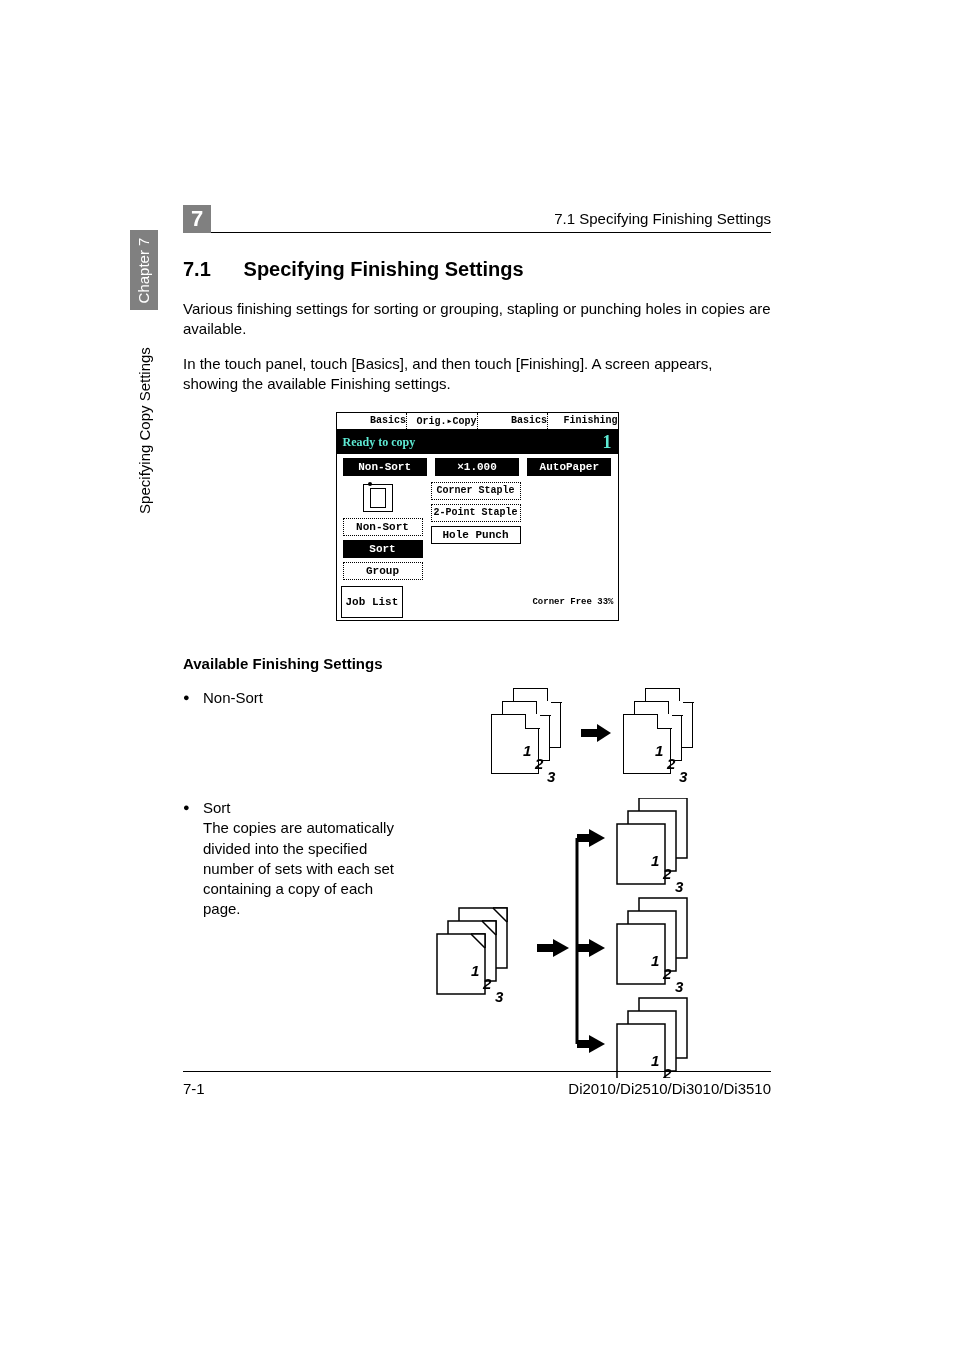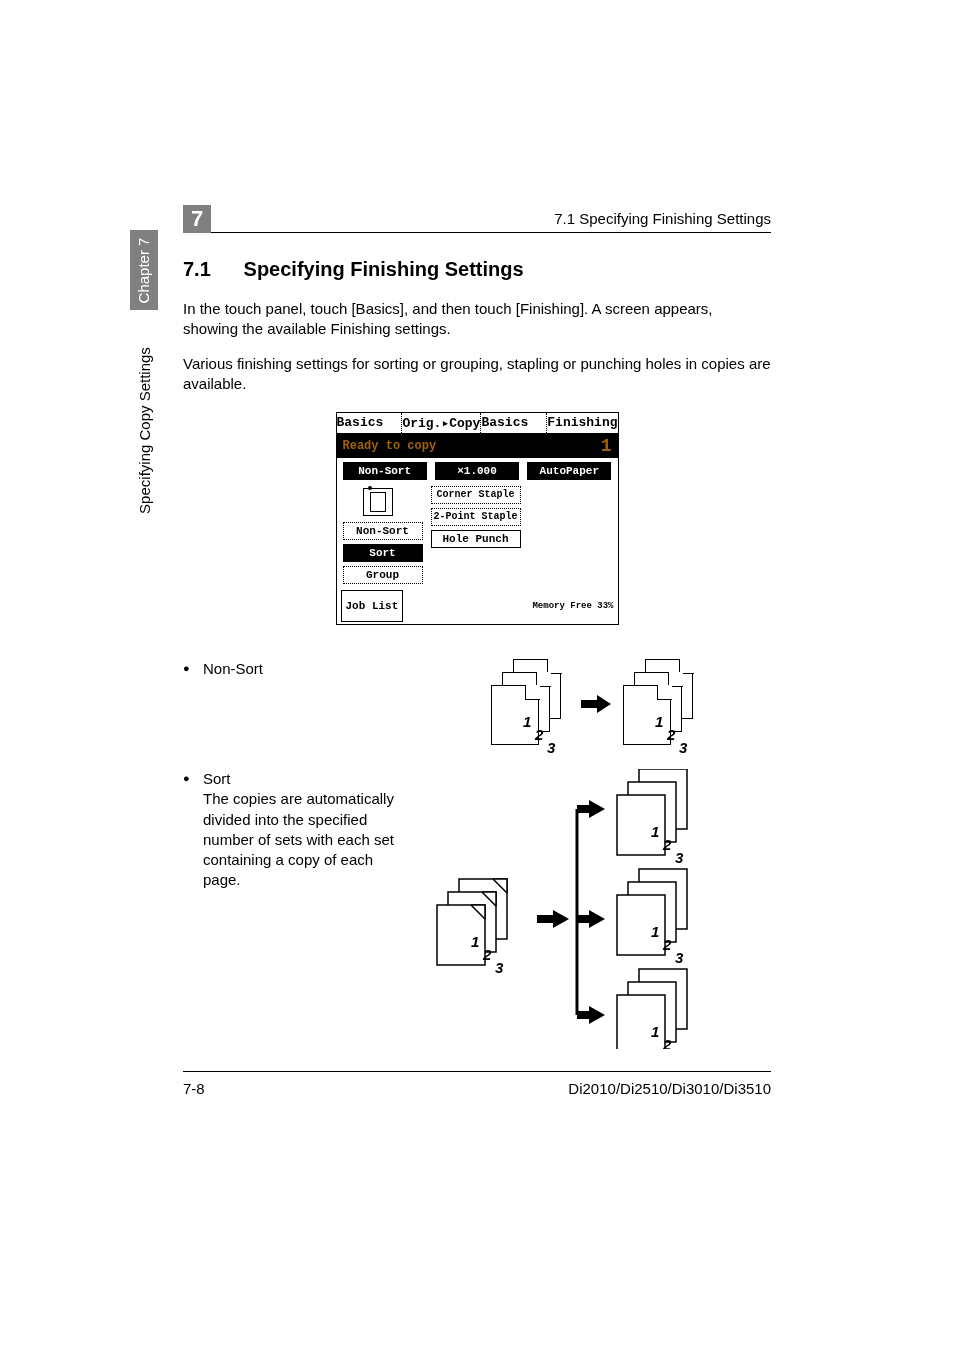--- a/index.html
+++ b/index.html
@@ -70,24 +70,24 @@
   .panel-wrap { display: flex; justify-content: center; margin: 18px 0 34px; }
   .panel {
     width: 283px;
     background: #fff;
     border: 1px solid #000;
     font-family: "Courier New", monospace;
     font-size: 12px;
     position: relative;
   }
   .tabs { display: flex; border-bottom: 1px solid #000; }
-  .tab { flex: 1; text-align: left; padding: 2px 0; border-right: 1px dotted #000; font-weight: bold; font-size: 13px; }
+  .tab { flex: 1; text-align: right; padding: 2px 0; border-right: 1px dotted #000; font-weight: bold; font-size: 10px; }
   .tab:first-child { background: #fff; }
   .tab:last-child { border-right: none; }
-  .status-bar { background: #000; color: #a16207; padding: 3px 6px; font-weight: bold; display: flex; justify-content: space-between; align-items: center; }
+  .status-bar { background: #000; color: #5eead4; padding: 3px 6px; font-weight: bold; display: flex; justify-content: space-between; align-items: center; font-family: Liberation Serif, serif; }
   .status-bar .big1 { font-size: 18px; line-height: 1; }
   .row3 { display: flex; padding: 4px 6px; gap: 8px; }
   .pill { flex: 1; text-align: center; background: #000; color: #fff; padding: 2px 0; border: 1px solid #000; font-weight: bold; font-size: 11px; }
   .panel-mid { display: flex; padding: 2px 6px 6px; gap: 8px; }
   .col-left { width: 80px; display: flex; flex-direction: column; gap: 4px; }
   .col-right { width: 90px; display: flex; flex-direction: column; gap: 4px; }
   .doc-icon { width: 30px; height: 28px; border: 1px solid #000; margin: 2px 0 2px 20px; position: relative; }
   .doc-icon::before { content:""; position:absolute; left:6px; top:3px; width:14px; height:18px; border:1px solid #000; background:#fff; }
   .doc-icon::after { content:""; position:absolute; left:4px; top:-3px; width:4px; height:4px; background:#000; border-radius:50%; }
   .btn { border: 1px solid #000; text-align: center; padding: 2px 0; font-size: 11px; font-weight: bold; background: #fff; }
@@ -156,22 +156,22 @@
     <span>7</span>
   </div>
   <div class="header-title">7.1 Specifying Finishing Settings</div>
   <div class="header-rule"></div>
 
   <div class="body">
     <div class="h1">
       <span class="h1-num">7.1</span>
       <span>Specifying Finishing Settings</span>
     </div>
+    <p class="para">Various finishing settings for sorting or grouping, stapling or punching holes in copies are available.</p>
     <p class="para">In the touch panel, touch [Basics], and then touch [Finishing]. A screen appears, showing the available Finishing settings.</p>
-    <p class="para">Various finishing settings for sorting or grouping, stapling or punching holes in copies are available.</p>
 
     <div class="panel-wrap">
       <div class="panel">
         <div class="tabs">
           <div class="tab">Basics</div>
           <div class="tab">Orig.▸Copy</div>
           <div class="tab">Basics</div>
           <div class="tab">Finishing</div>
         </div>
         <div class="status-bar">
@@ -192,27 +192,28 @@
           </div>
           <div class="col-right">
             <div class="btn dotted smalltxt">Corner Staple</div>
             <div class="btn dotted smalltxt">2-Point Staple</div>
             <div class="btn">Hole Punch</div>
           </div>
         </div>
         <div class="panel-footer">
           <div class="joblist">Job List</div>
           <div class="memfree">
-            <span>Memory Free</span>
+            <span>Corner Free</span>
             <span>33%</span>
           </div>
         </div>
       </div>
     </div>
 
+    <div class="subhead">Available Finishing Settings</div>
 
     <div class="item-row">
       <div class="item-text">
         <span class="bullet"></span><span class="name">Non-Sort</span>
       </div>
       <div class="item-fig">
         <div class="stack">
           <div class="sheet fold" style="left:22px; top:0;"></div>
           <div class="sheet fold" style="left:11px; top:13px;"></div>
           <div class="sheet fold" style="left:0; top:26px;"></div>
@@ -307,16 +308,16 @@
               </g>
             </g>
           </svg>
         </div>
       </div>
     </div>
 
   </div>
 
   <div class="foot-rule"></div>
-  <div class="foot-left">7-8</div>
+  <div class="foot-left">7-1</div>
   <div class="foot-right">Di2010/Di2510/Di3010/Di3510</div>
 
 </div>
 
 </body></html>

